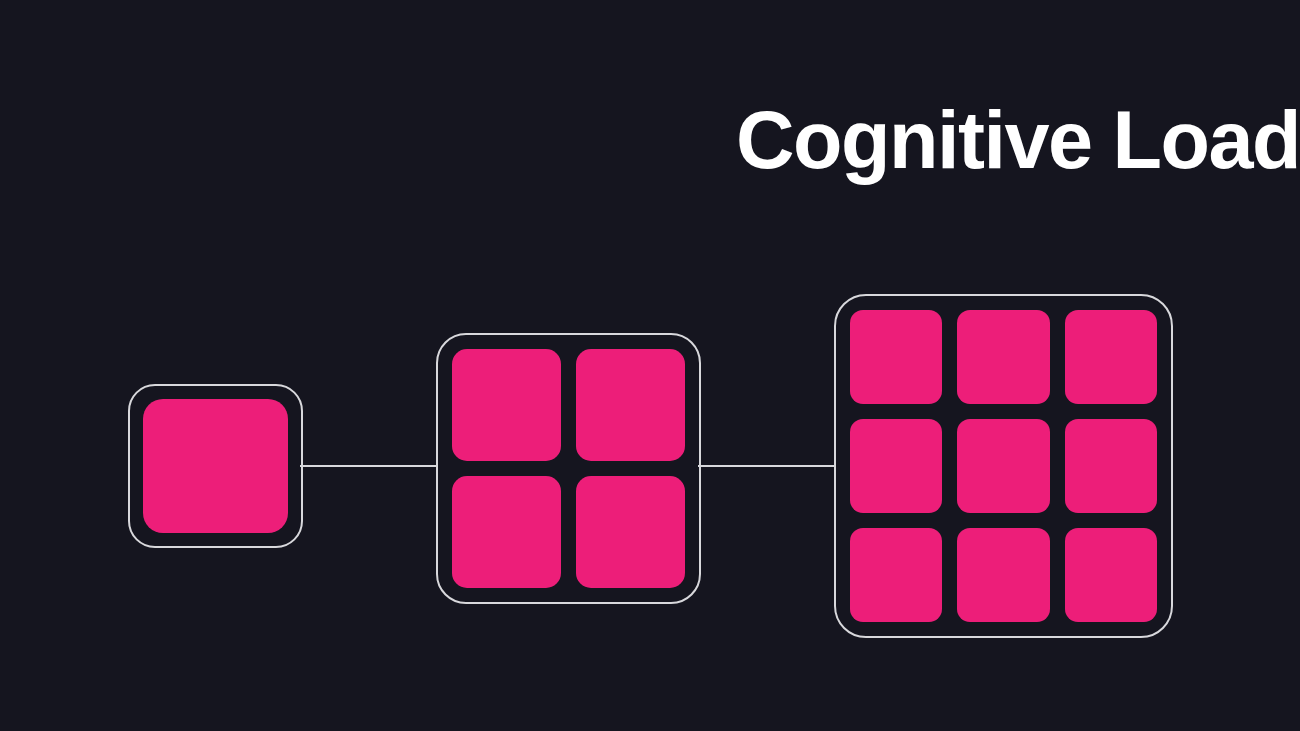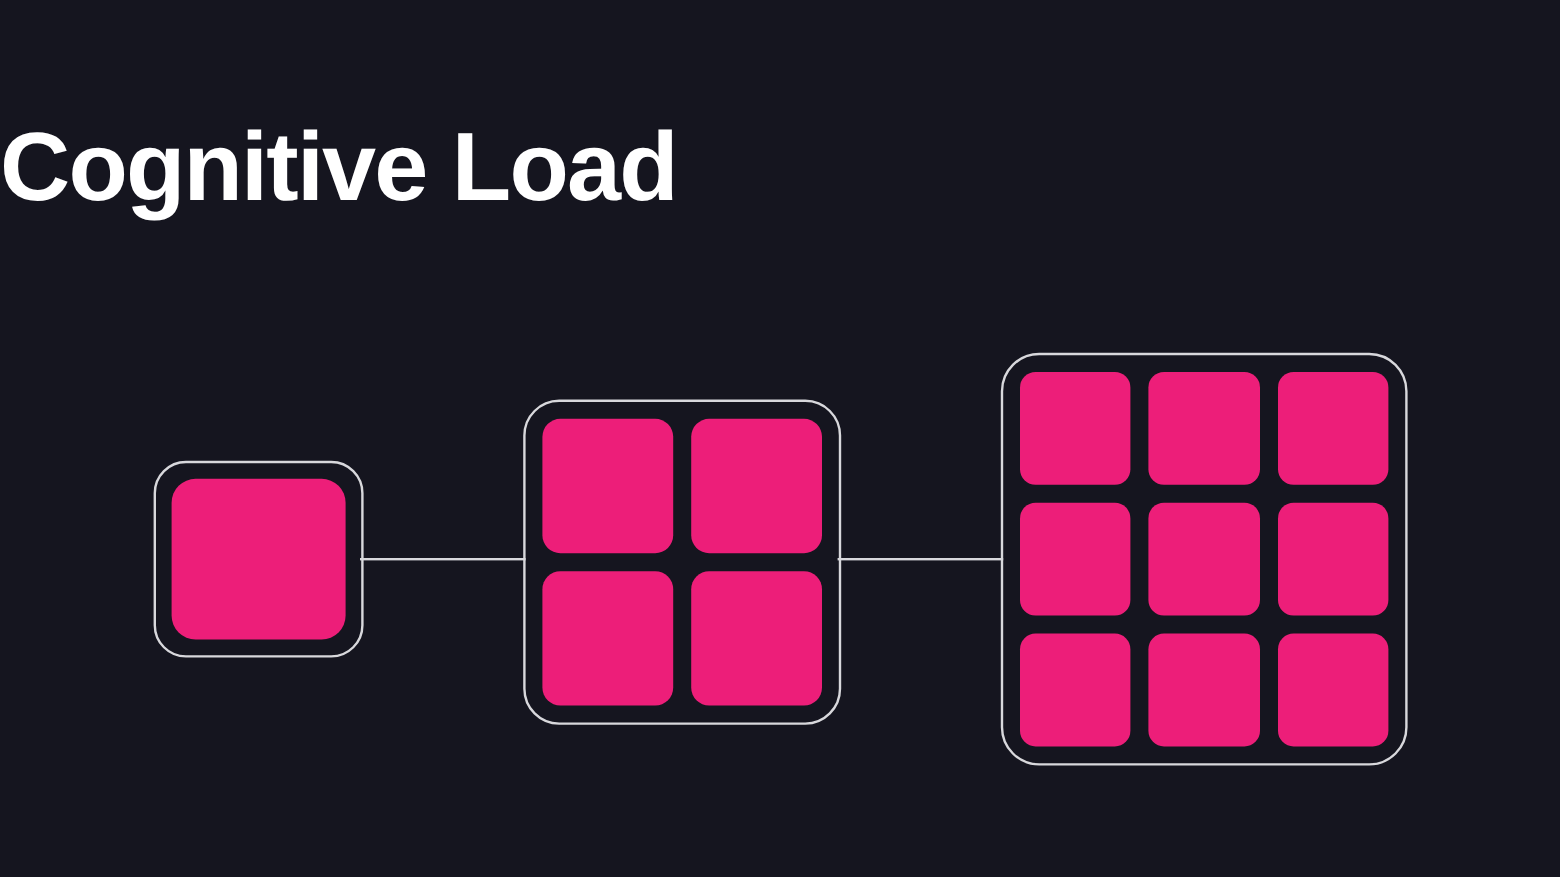--- a/index.html
+++ b/index.html
@@ -20,21 +20,21 @@
     height: 731px;
     background: #15151f;
   }
 
   
   #title {
     position: absolute;
     top: 92px;
     left: 0;
     width: 1300px;
-    text-align: left;
+    text-align: right;
     color: #ffffff;
     font-family: "Liberation Sans", sans-serif;
     font-size: 81px;
     font-weight: bold;
     letter-spacing: -1.5px;
     line-height: 96px;
     white-space: nowrap;
   }
 
   

